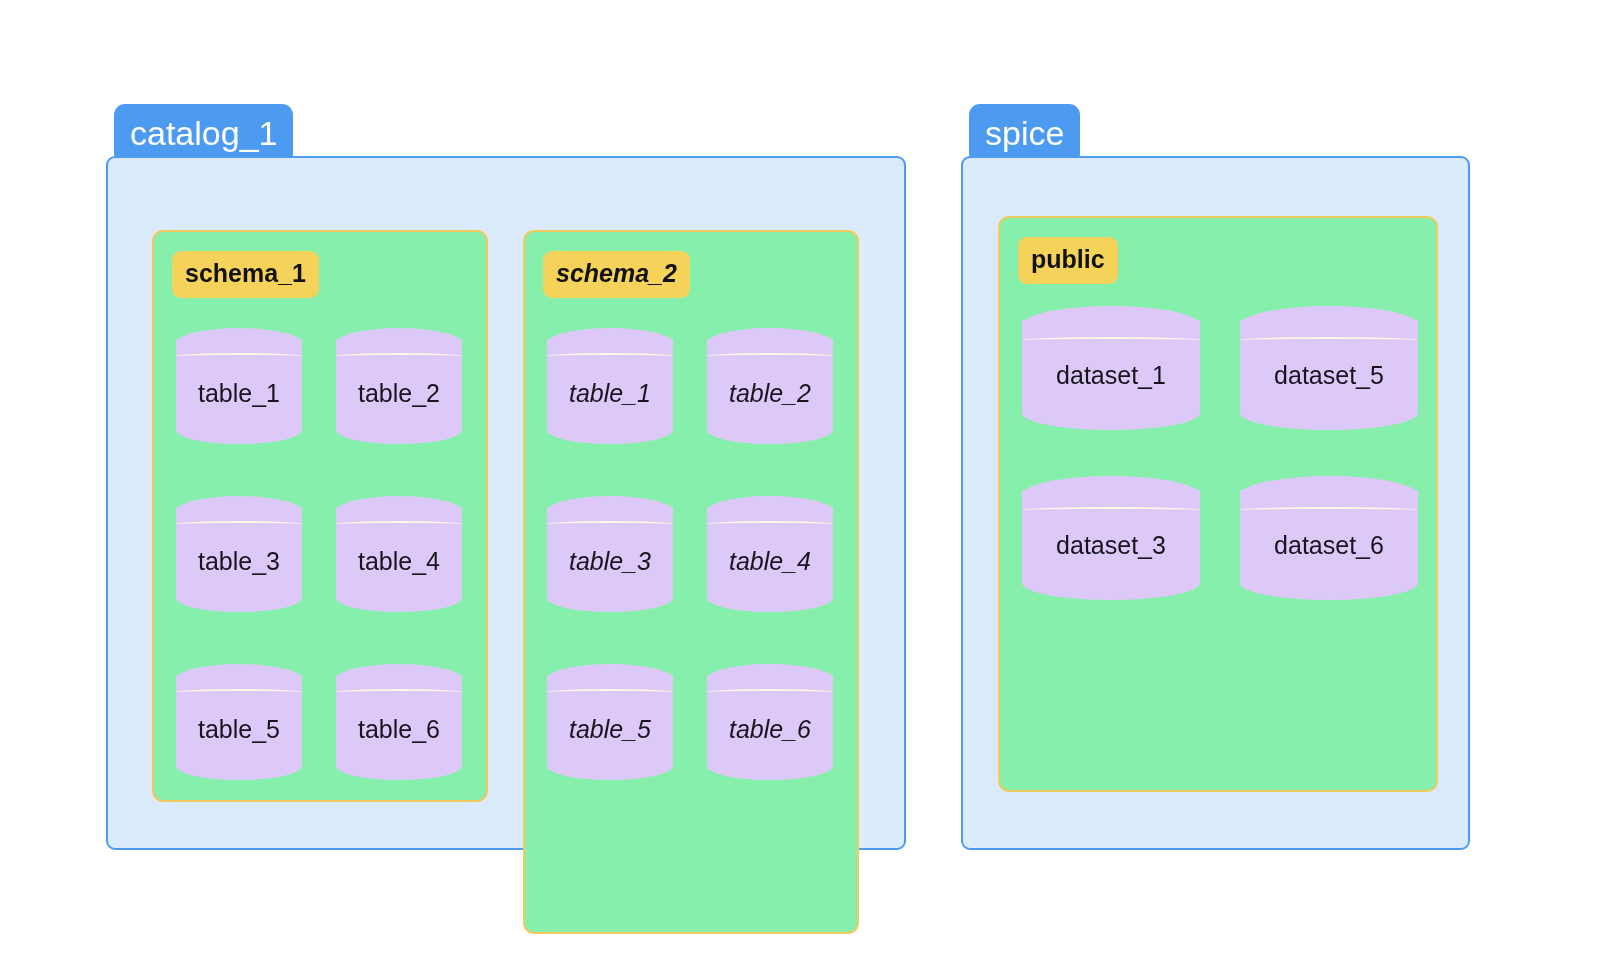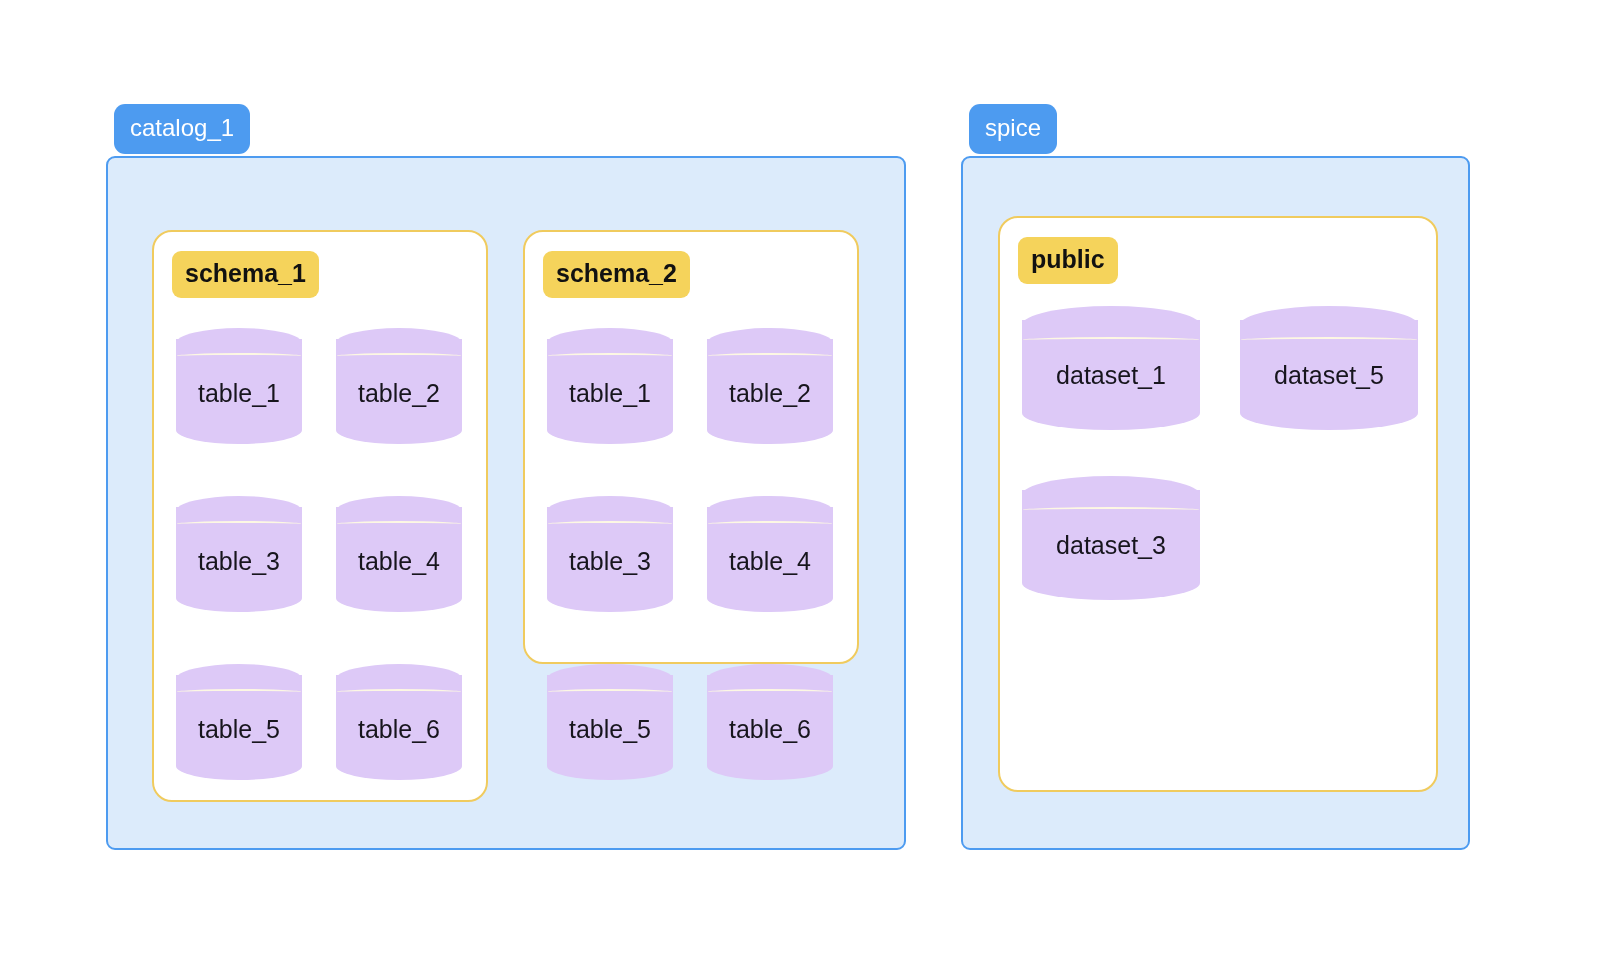--- a/index.html
+++ b/index.html
@@ -10,40 +10,40 @@
     font-family:"Liberation Sans", sans-serif;
     overflow:hidden;
   }
   #stage{position:relative;width:1614px;height:976px;}
 
   
   .container-group{position:absolute;}
   .container-badge{
     position:absolute;top:0;left:8px;
     background:#4d9bf0;color:#ffffff;
-    font-size:24px;line-height:1;
+    font-size:34px;line-height:1;
     padding:12px 16px 14px 16px;
     border-radius:11px;
     white-space:nowrap;
     font-weight:400;
   }
   .container-box{
     position:absolute;left:0;
     background:#dcebfb;
     border:2px solid #4d9bf0;
     border-radius:9px;
     box-sizing:border-box;
   }
 
   
   .schema-panel{
     position:absolute;
-    background:#ffffff;
+    background:#86efac;
     border:2px solid #f0cb5e;
-    border-radius:20px;
+    border-radius:11px;
     box-sizing:border-box;
     text-align:right;
   }
   .schema-badge{
     position:absolute;top:19px;left:18px;
     background:#f5d35b;
     color:#111111;
     font-size:25px;line-height:1;
     font-weight:700;
     padding:10px 13px 12px 13px;
@@ -158,21 +158,21 @@
             <div class="cyl-shape">
               <div class="cyl-body"></div>
                 <div class="cyl-top"></div>
                 <div class="cyl-sep"></div>
             </div>
             <span class="cyl-label">table_6</span>
           </div>
         </div>
       </div>
 
-      <div class="schema-panel" style="left:415px;top:72px;width:336px;height:434px;">
+      <div class="schema-panel" style="left:415px;top:72px;width:336px;height:704px;font-style:italic;">
         <div class="schema-badge">schema_2</div>
 
         <div class="cyl-grid" style="left:22px;top:96px;width:292px;height:456px;
                     grid-template-columns:126px 126px;grid-template-rows:116px 116px 116px;
                     column-gap:34px;row-gap:52px;">
 
           <div class="cyl">
             <div class="cyl-shape">
               <div class="cyl-body"></div>
                 <div class="cyl-top"></div>
@@ -265,19 +265,27 @@
 
           <div class="cyl wide">
             <div class="cyl-shape">
               <div class="cyl-body"></div>
                 <div class="cyl-top"></div>
                 <div class="cyl-sep"></div>
             </div>
             <span class="cyl-label">dataset_3</span>
           </div>
 
+          <div class="cyl wide">
+            <div class="cyl-shape">
+              <div class="cyl-body"></div>
+                <div class="cyl-top"></div>
+                <div class="cyl-sep"></div>
+            </div>
+            <span class="cyl-label">dataset_6</span>
+          </div>
         </div>
       </div>
 
     </div>
   </div>
 
 </div>
 
 </body></html>

